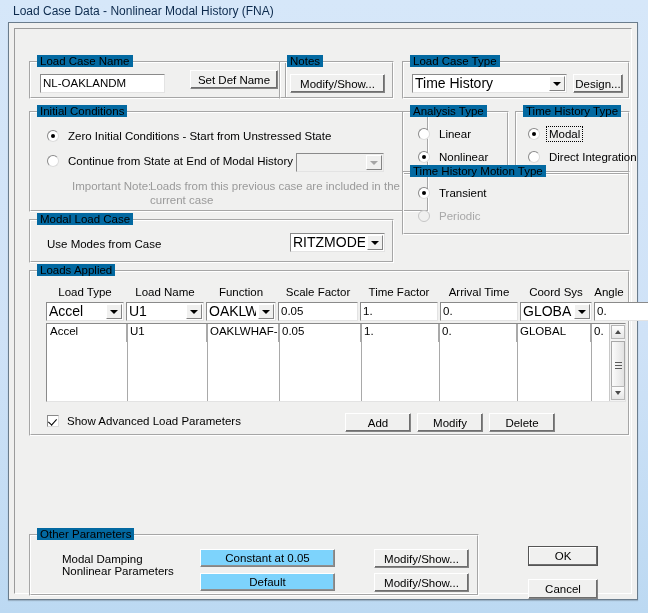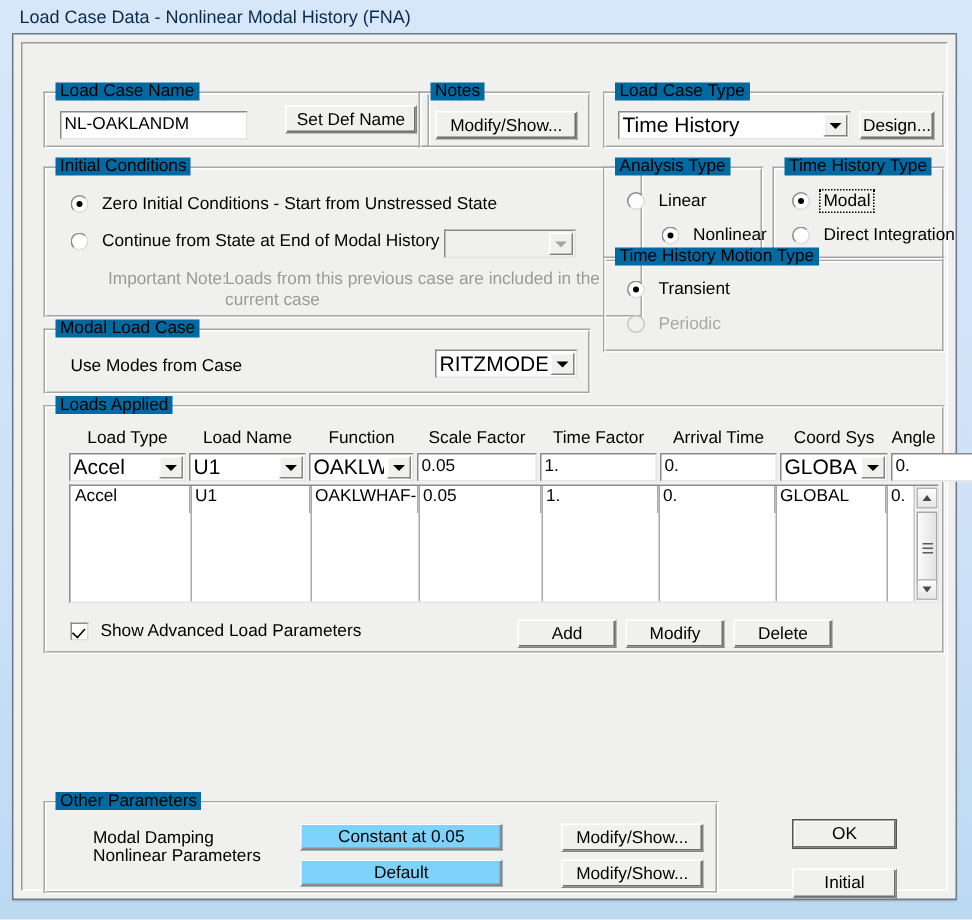--- a/index.html
+++ b/index.html
@@ -300,21 +300,21 @@
     <span class="lbl dim" style="left:120px; top:82px;">current case</span>
   </div>
 
   <div class="group" style="left:393px; top:88px; width:107px; height:64px;">
     <div class="group-inner"></div>
     <span class="group-title">Analysis Type</span>
     <div class="radio-row" style="left:15px; top:16px;">
       <span class="radio"></span>
       <span class="rtext">Linear</span>
     </div>
-    <div class="radio-row" style="left:15px; top:39px;margin-left:23px;">
+    <div class="radio-row" style="left:15px; top:39px;">
       <span class="radio on"></span>
       <span class="rtext">Nonlinear</span>
     </div>
   </div>
 
   <div class="group" style="left:506px; top:88px; width:115px; height:64px;">
     <div class="group-inner"></div>
     <span class="group-title">Time History Type</span>
     <div class="radio-row" style="left:12px; top:16px;">
       <span class="radio on"></span>
@@ -443,14 +443,14 @@
     <span class="group-title">Other Parameters</span>
     <span class="lbl" style="left:32px; top:18px;">Modal Damping</span>
     <div class="disp" style="left:170px; top:14px; width:135px; height:18px;">Constant at 0.05</div>
     <div class="btn" style="left:344px; top:14px; width:95px; height:19px;">Modify/Show...</div>
     <span class="lbl" style="left:32px; top:30px;">Nonlinear Parameters</span>
     <div class="disp" style="left:170px; top:38px; width:135px; height:18px;">Default</div>
     <div class="btn" style="left:344px; top:38px; width:95px; height:19px;">Modify/Show...</div>
   </div>
 
   <div class="btn" style="left:519px; top:523px; width:70px; height:20px; border:1px solid #555; box-shadow:inset -1px -1px 0 #6e6e6e, inset 1px 1px 0 #fff;">OK</div>
-  <div class="btn" style="left:519px; top:556px; width:70px; height:20px;">Initial</div>
+  <div class="btn" style="left:519px; top:556px; width:70px; height:20px;">Cancel</div>
 </div>
 
 </body></html>

